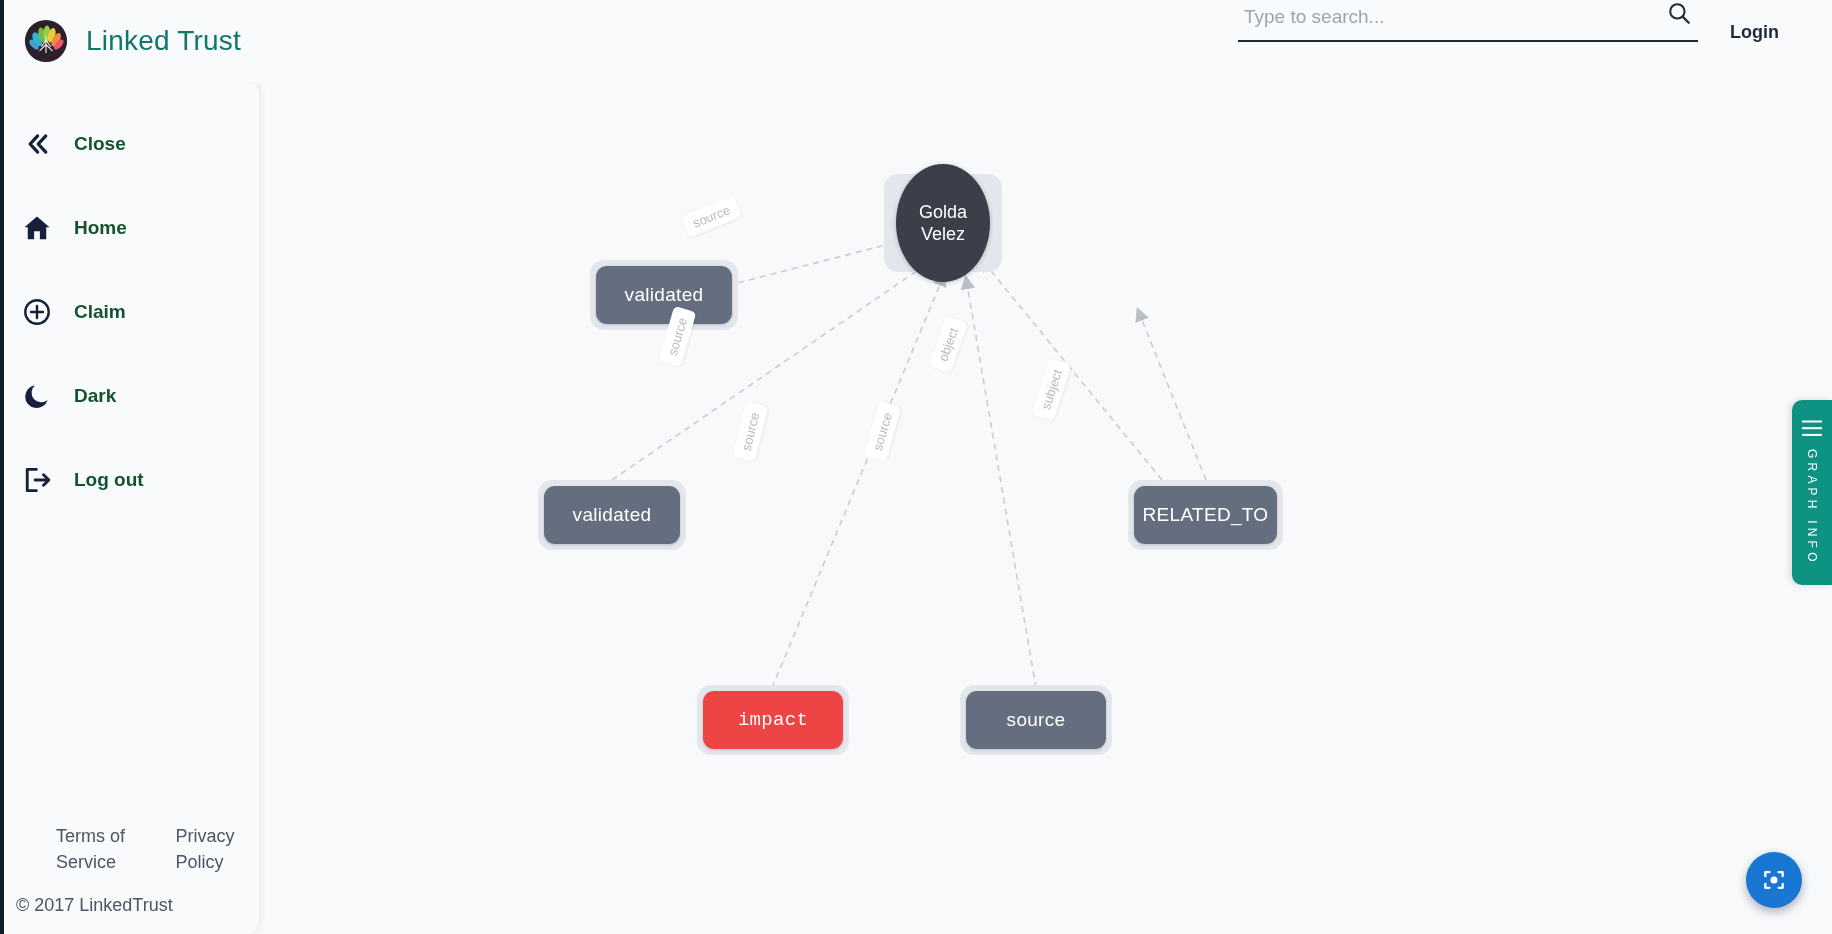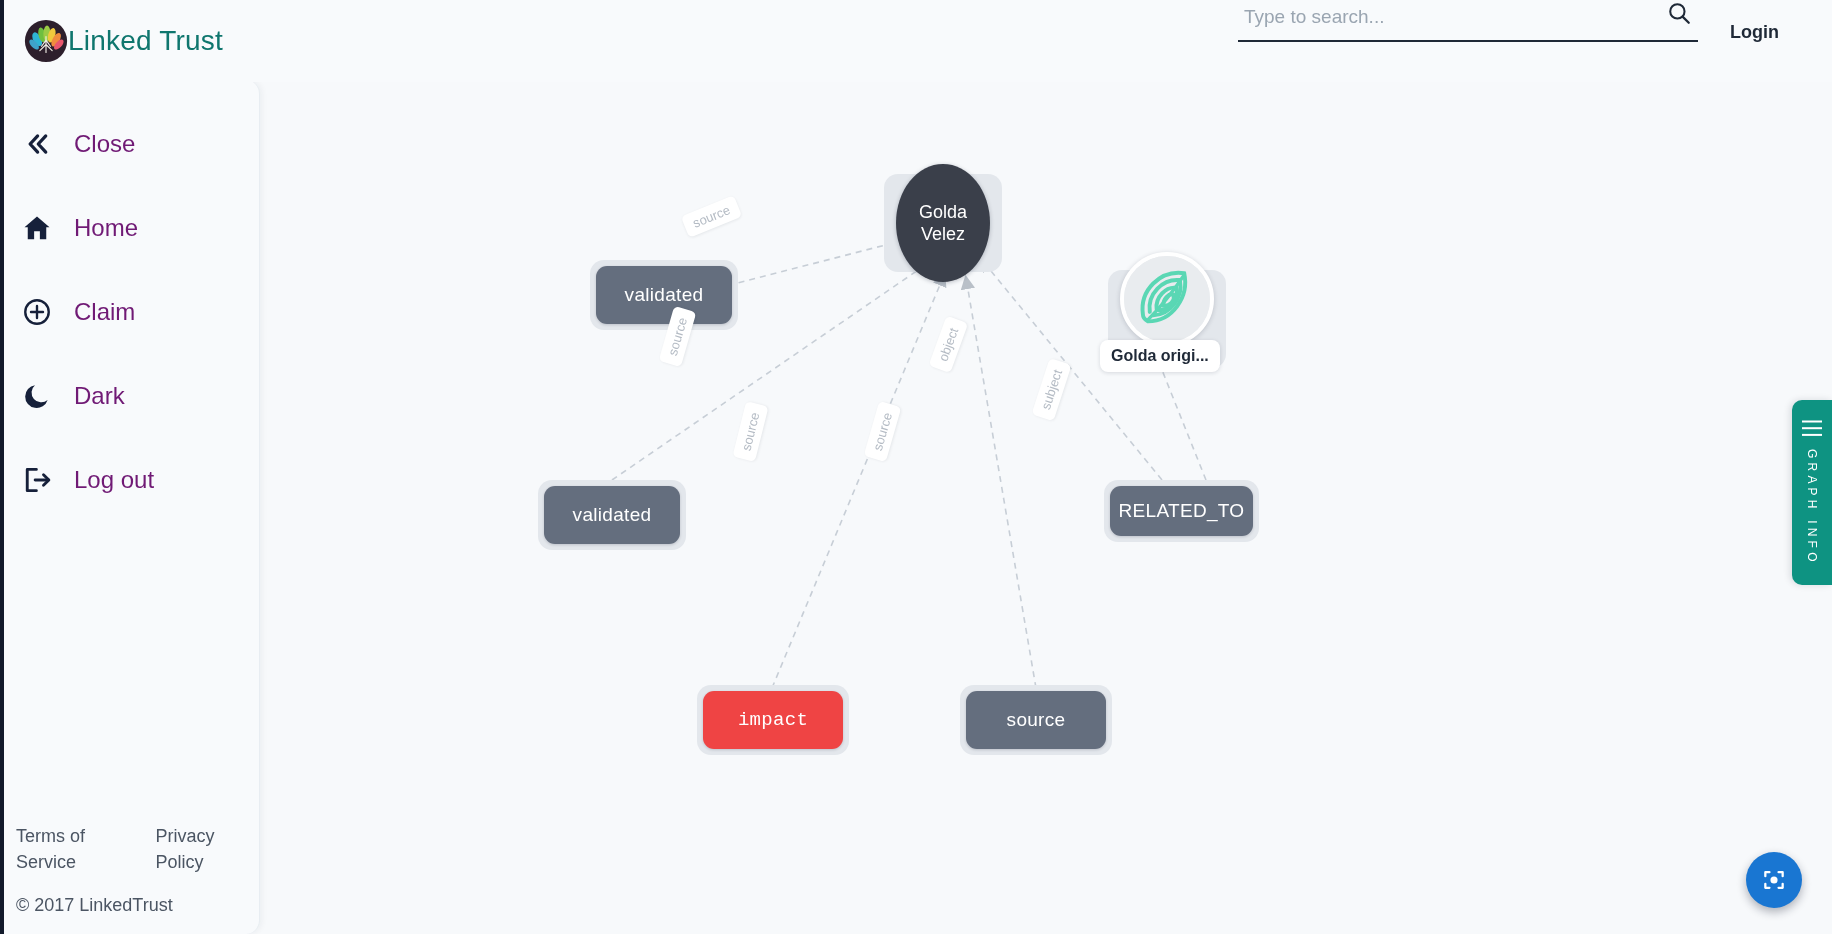--- a/index.html
+++ b/index.html
@@ -9,21 +9,21 @@
     background: #ffffff;
     overflow: hidden;
   }
   #app { position: relative; width: 1832px; height: 934px; background: #f7f9fb; }
 
   
   #topbar {
     position: absolute; top: 0; left: 0; width: 1832px; height: 82px;
     background: #f8fafc; display: flex; align-items: center; z-index: 40;
   }
-  #brand { display: flex; align-items: center; padding-left: 24px; }
+  #brand { display: flex; align-items: center; gap: 18px; padding-left: 24px; }
   #logo-mark { width: 44px; height: 44px; border-radius: 50%; display: block; }
   #brand-title {
     font-size: 28px; color: #0f766e; font-weight: 400; letter-spacing: .2px;
     white-space: nowrap;
   }
   #search-wrap {
     position: absolute; left: 1238px; top: 0; width: 460px; height: 42px;
     border-bottom: 2px solid #1f2937; display: flex; 
   }
   #search-input {
@@ -51,23 +51,23 @@
   #side-edge {
     position: absolute; left: 0; top: 0; width: 4px; height: 934px;
     background: #121a2b; z-index: 45;
   }
   #nav { padding-top: 22px; flex: 1; }
   .nav-item {
     display: flex; align-items: center; height: 84px; padding-left: 22px;
     cursor: pointer; gap: 22px;
   }
   .nav-ico { width: 30px; height: 30px; flex: none; display: block; color: #16203a; }
-  .nav-label { font-size: 24px; color: #701a75; font-weight: 400; }
+  .nav-label { font-size: 19px; color: #14532d; font-weight: 700; }
   #footer { padding: 0 0 18px 16px; }
-  #footer-links { display: flex; gap: 36px; }
+  #footer-links { display: flex; gap: 36px; margin-left: 40px; }
   .footer-link {
     font-size: 18px; color: #4b5563; width: 110px; line-height: 1.45;
     cursor: pointer; text-decoration: none;
   }
   #copyright { font-size: 18px; color: #4b5563; margin-top: 20px; }
 
   
   #canvas {
     position: absolute; left: 260px; top: 80px;
     width: 1572px; height: 854px; background: #f7f9fb; overflow: hidden;
@@ -244,56 +244,40 @@
     <div class="node" id="n-validated-top" style="left:330px;top:180px;width:148px;height:70px;">
       <div class="node-halo"></div>
       <div class="node-box slate">validated</div>
     </div>
 
     <div class="node" id="n-validated-left" style="left:278px;top:400px;width:148px;height:70px;">
       <div class="node-halo"></div>
       <div class="node-box slate">validated</div>
     </div>
 
-    <div class="node" id="n-related-to" style="left:844px;top:400px;width:155px;height:62px;">
+    <div class="node" id="n-related-to" style="left:868px;top:400px;width:155px;height:70px;">
       <div class="node-halo"></div>
       <div class="node-box slate">RELATED_TO</div>
     </div>
 
     <div class="node" id="n-impact" style="left:437px;top:605px;width:152px;height:70px;">
       <div class="node-halo"></div>
       <div class="node-box purple">impact</div>
     </div>
 
     <div class="node" id="n-rated" style="left:700px;top:605px;width:152px;height:70px;">
       <div class="node-halo"></div>
       <div class="node-box slate">source</div>
     </div>
 
     <div class="node" id="node-center">
       <div class="node-halo"></div>
       <div id="node-center-ellipse">Golda Velez</div>
     </div>
 
-    <div class="node" id="node-avatar">
-      <div class="node-halo"></div>
-      <div id="avatar-circle">
-        <svg viewBox="0 0 100 100" width="100%" height="100%">
-          <rect width="100" height="100" fill="#e9ecef"></rect>
-          <g fill="none" stroke="#5ad7b4" stroke-width="4.6" stroke-linecap="round">
-            <path d="M22 68 C18 40 42 16 70 20 C76 48 56 76 28 76 C24 74 22 71 22 68 Z"></path>
-            <path d="M30 65 C27 44 45 26 65 28 C69 49 54 68 34 69"></path>
-            <path d="M38 62 C36 48 49 35 61 37 C64 51 53 63 41 63"></path>
-            <path d="M46 58 C45 50 52 43 58 45 C59 53 53 58 47 58"></path>
-            <path d="M28 74 C44 58 58 40 70 22" stroke-width="4"></path>
-          </g>
-        </svg>
-      </div>
-      <div id="avatar-label">Golda origi...</div>
-    </div>
 
     <div class="edge-label" style="left:423px;top:125px;transform:rotate(-22deg);">source</div>
     <div class="edge-label" style="left:389px;top:245px;transform:rotate(-74deg);">source</div>
     <div class="edge-label" style="left:462px;top:340px;transform:rotate(-76deg);">source</div>
     <div class="edge-label" style="left:594px;top:340px;transform:rotate(-74deg);">source</div>
     <div class="edge-label" style="left:662px;top:253px;transform:rotate(-70deg);">object</div>
     <div class="edge-label" style="left:762px;top:298px;transform:rotate(-72deg);">subject</div>
 
     <div id="graph-info-tab">
       <svg width="20" height="17" viewBox="0 0 20 17">

